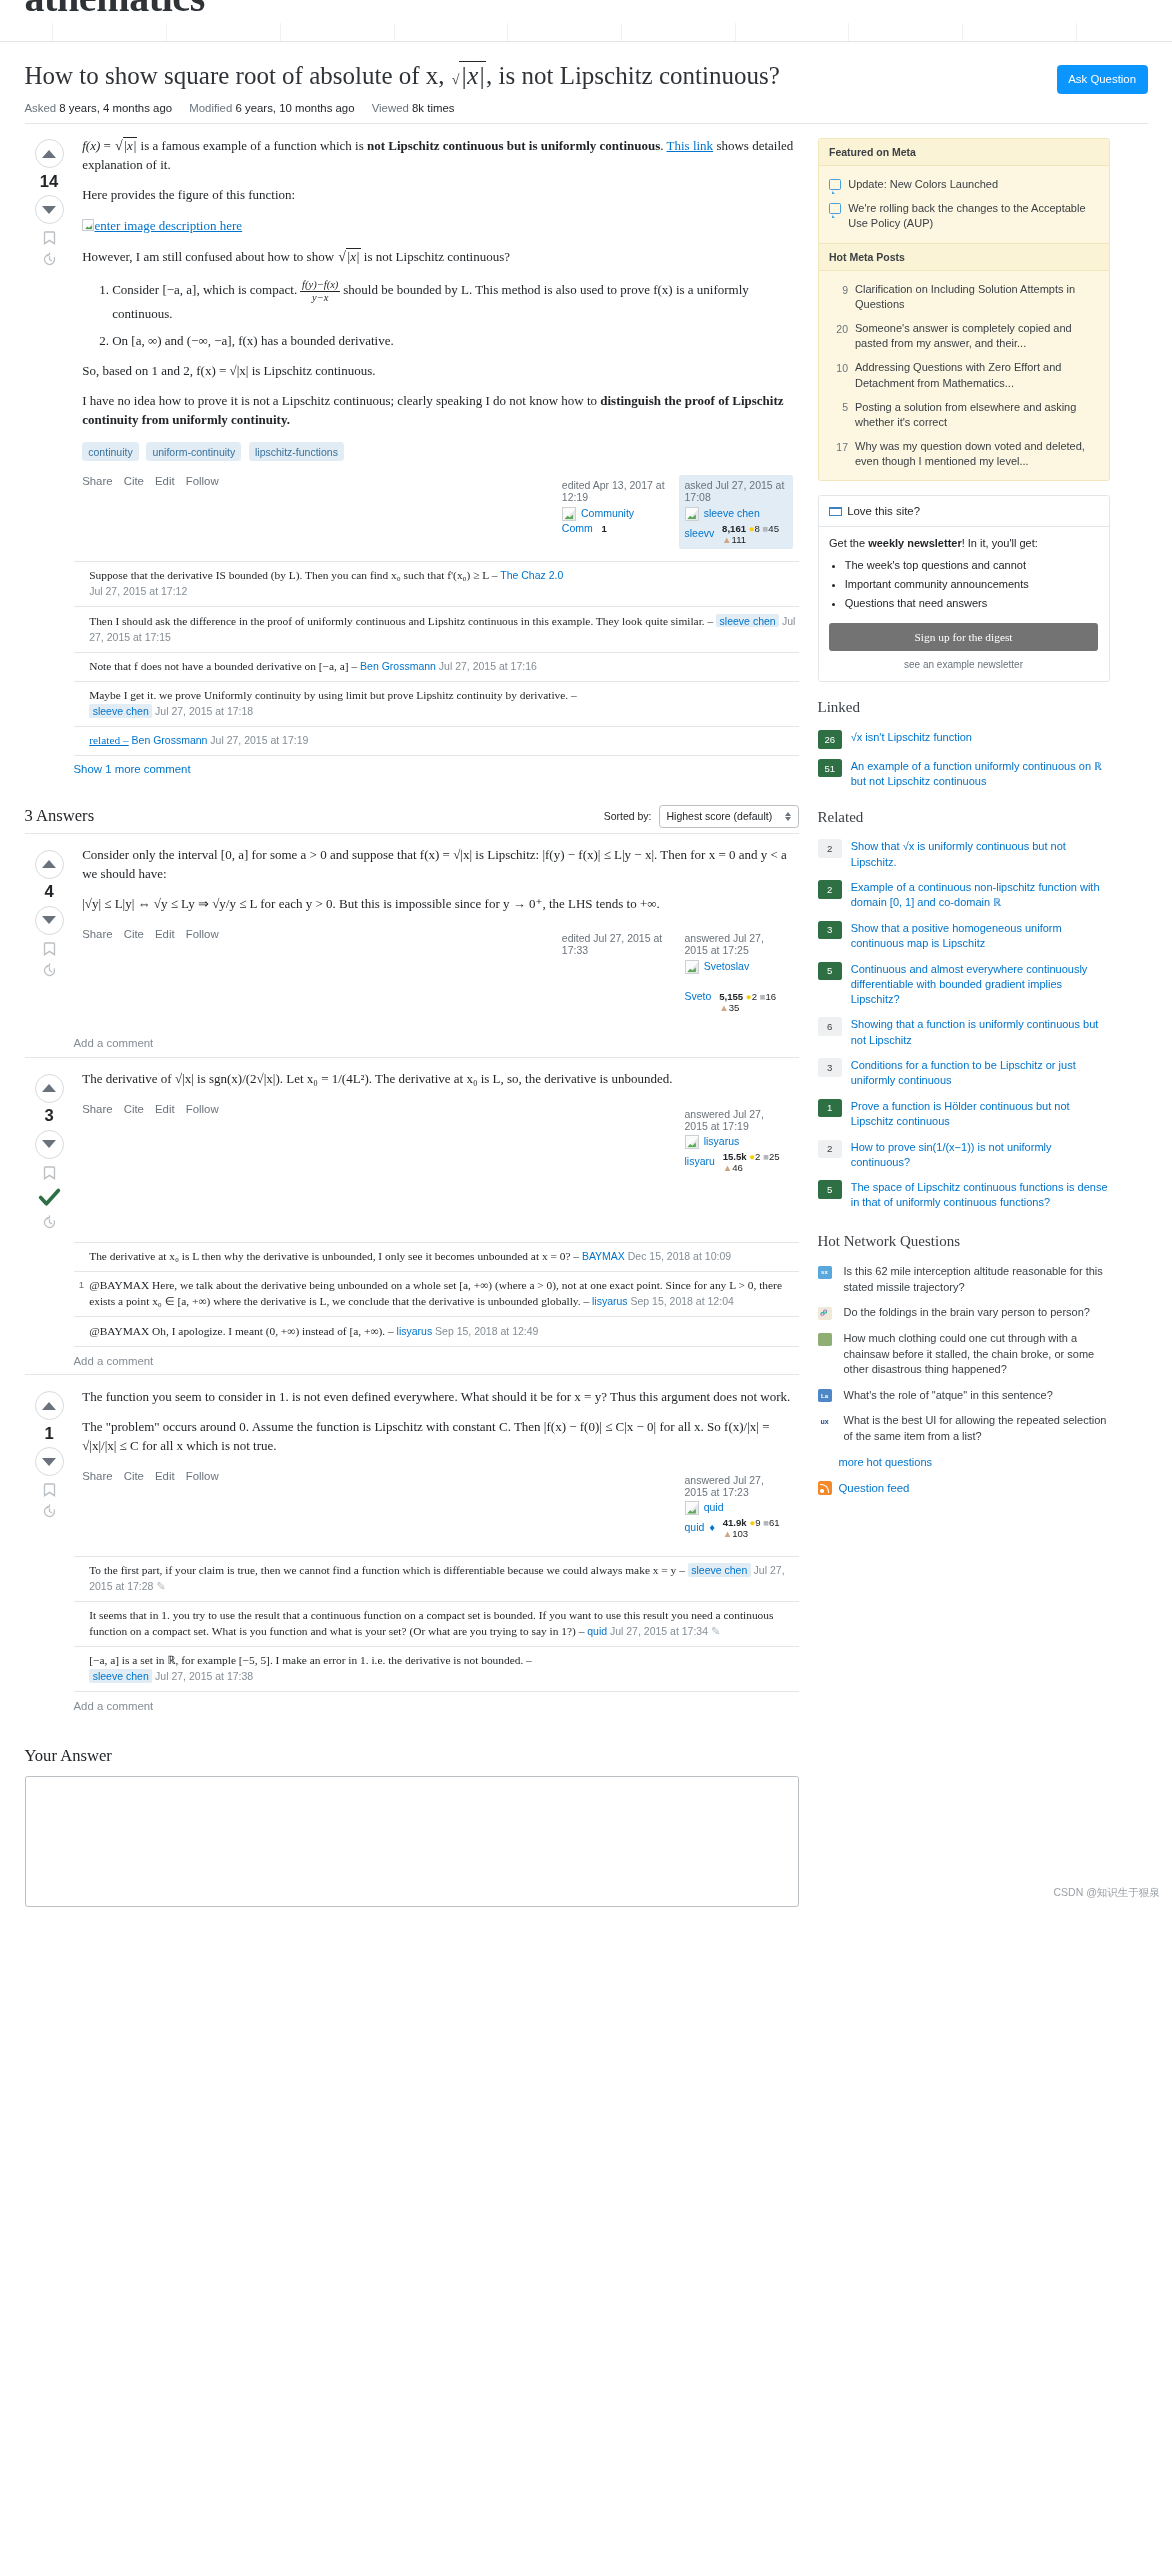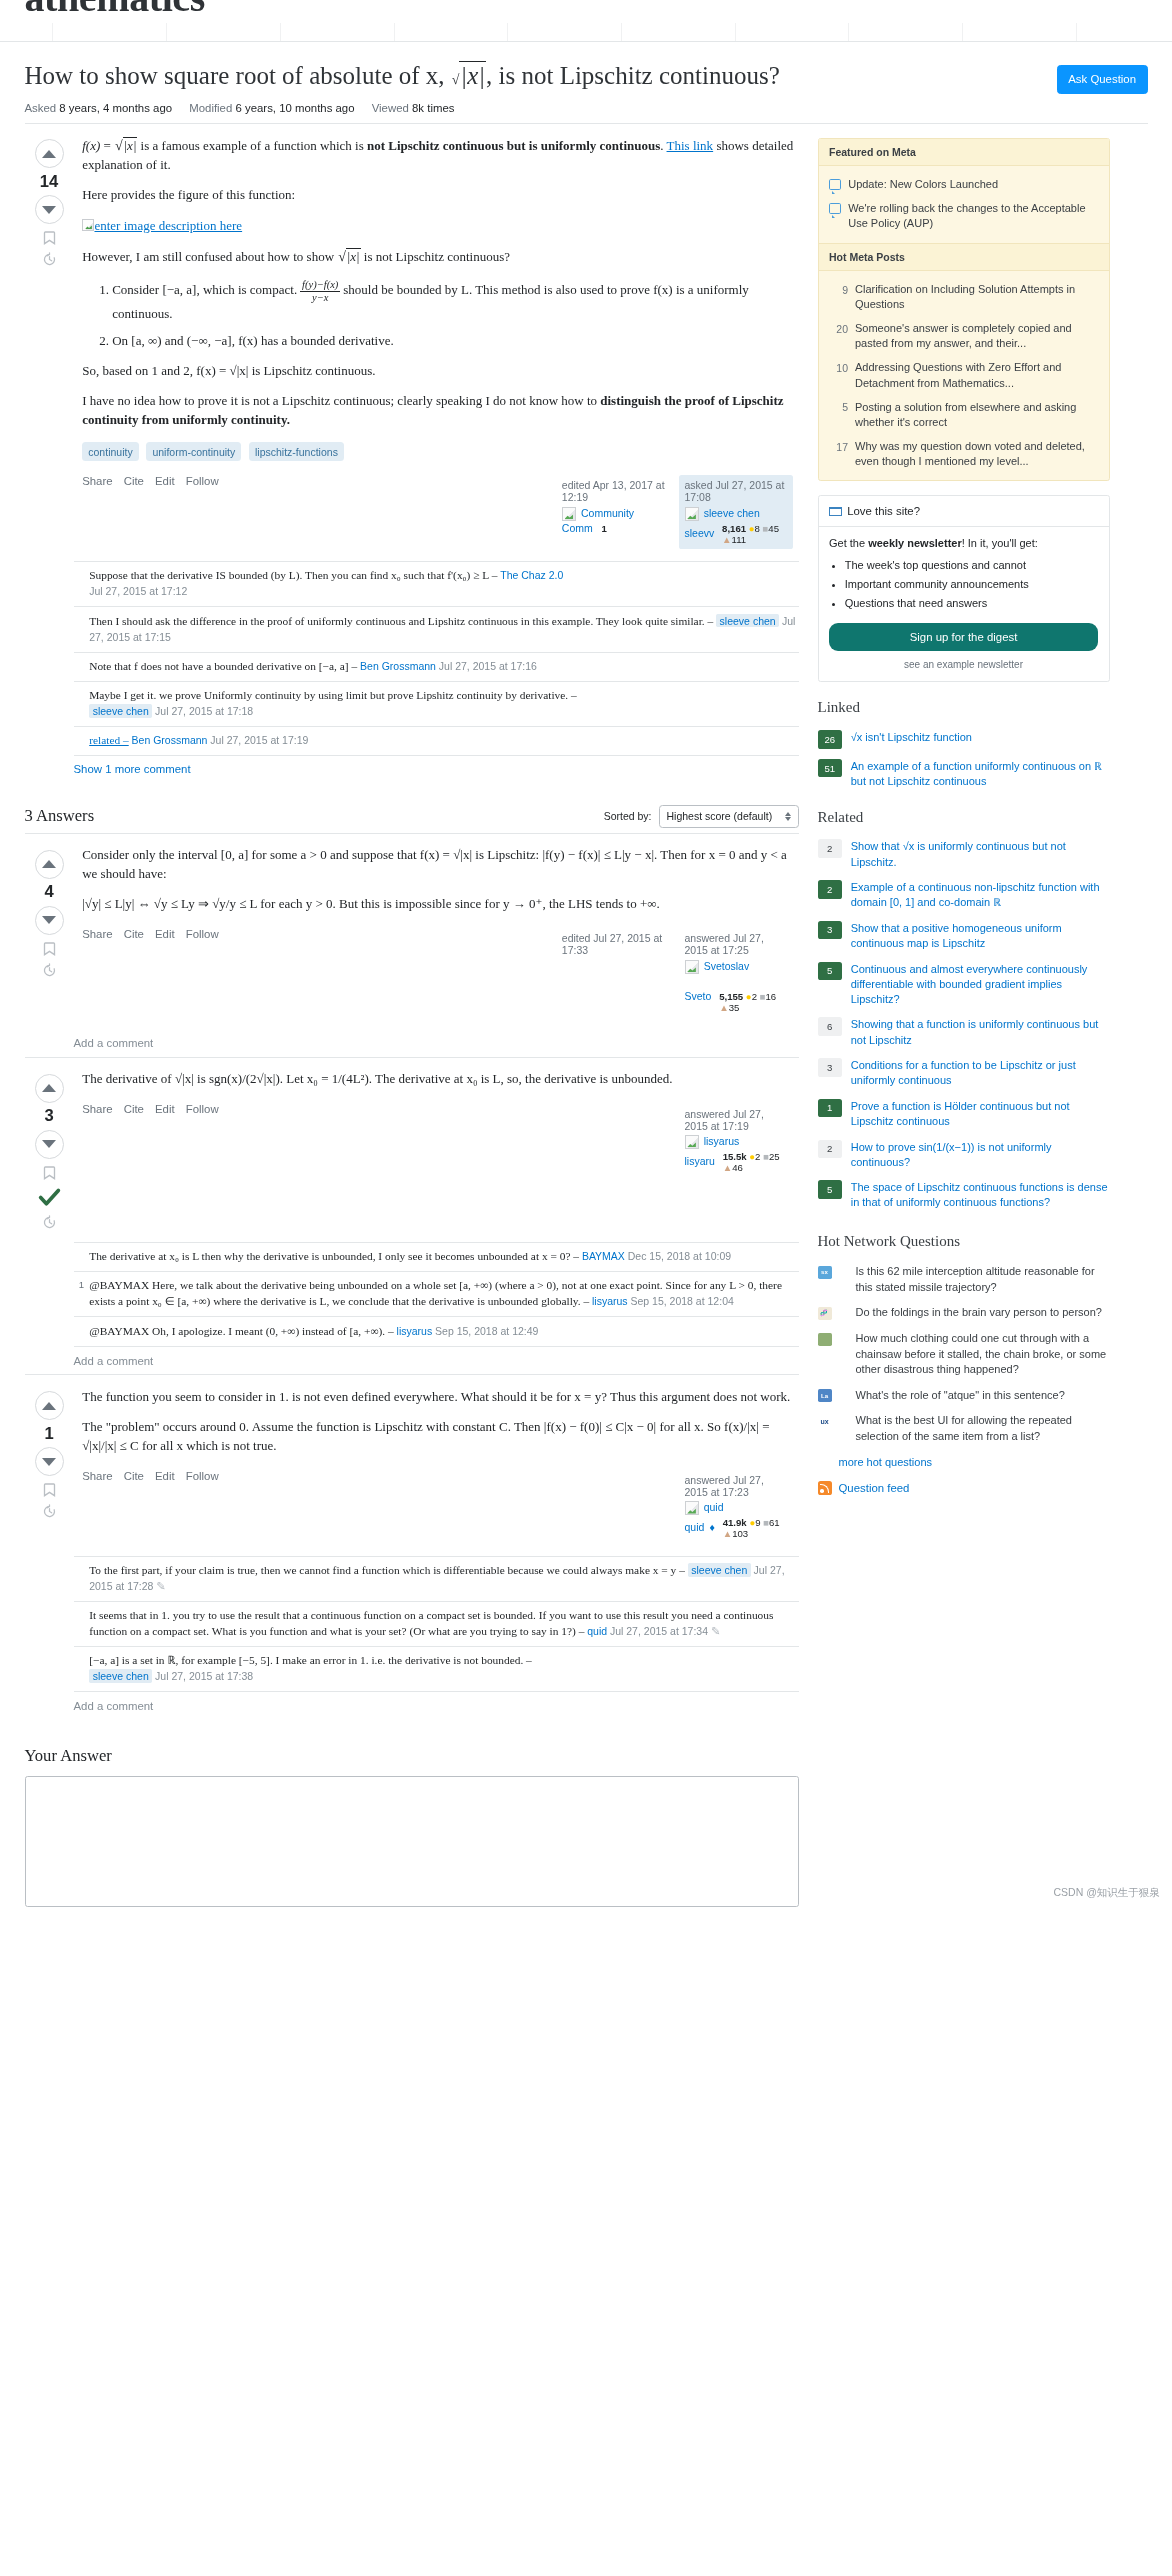--- a/index.html
+++ b/index.html
@@ -140,33 +140,33 @@
   .meta-item a { color:#3b4045; text-decoration:none; }
   .bubble-ic { flex:0 0 12.2px; width:12.2px; height:11.4px; border:1.7px solid #4b9ddb; border-radius:1.7px; position:relative; margin-top:1.7px; }
   .bubble-ic:after { content:""; position:absolute; left:1.7px; bottom:-4.4px; width:0;height:0;
     border-left:3.5px solid #4b9ddb; border-top:3.5px solid transparent; border-bottom:0; }
   .hm-score { flex:0 0 19px; text-align:right; color:#6a737c; font-size:10.5px; margin-top:0.9px; }
   .newsletter { border:0.9px solid #e3e6e8; border-radius:2.6px; margin-bottom:17.5px; }
   .nl-head { padding:8.7px 10.5px; border-bottom:0.9px solid #e3e6e8; font-size:11.4px; color:#232629; }
   .nl-body { padding:10.5px; }
   .nl-sub { font-size:11px; color:#232629; margin-bottom:7px; }
   .nl-body ul { margin:0 0 10.5px 0; padding-left:15.7px; font-size:11px; color:#232629; line-height:1.7; }
-  .nl-btn { display:block; width:100%; background:#0f766e; color:#fff; border:none; border-radius:9px; padding:7.9px 0; font-size:11.4px; cursor:pointer; font-family:Liberation Sans, sans-serif; }
+  .nl-btn { display:block; width:100%; background:#737373; color:#fff; border:none; border-radius:3px; padding:7.9px 0; font-size:11.4px; cursor:pointer; font-family:Liberation Serif, serif; }
   .nl-note { text-align:center; font-size:10px; color:#6a737c; margin-top:8.7px; }
   .envelope { display:inline-block; width:13px;height:8.7px;border:0.9px solid #3b83c0; position:relative; margin-right:5.2px; vertical-align:-0.9px; }
   .envelope:after{ content:""; position:absolute; left:0;top:0;width:11.4px;height:5.2px;
     border-top:0.9px solid #3b83c0; transform:skewY(0); }
 
   .side-h { font-family:"Liberation Serif", serif; font-size:15px; color:#3b4045; margin:3.5px 0 8.7px 0; }
   .rel-item { display:flex; gap:8.7px; padding:5.2px 0; font-size:11px; line-height:1.38; align-items:flex-start; }
   .rel-score { flex:0 0 24.5px; text-align:center; border-radius:2.6px; font-size:9.6px; padding:2.6px 0; }
   .rel-score.g { background:#2f6f44; color:#fff; }
   .rel-score.gray { background:#eff0f1; color:#3b4045; }
   .rel-link { color:#0074cc; text-decoration:none; cursor:pointer; }
-  .hnq-item { display:flex; gap:24px; padding:5.2px 0; font-size:11px; line-height:1.4; align-items:flex-start; }
+  .hnq-item { display:flex; gap:12px; padding:5.2px 0; font-size:11px; line-height:1.4; align-items:flex-start; }
   .site-ic { flex:0 0 14px; width:14px; height:13px; border-radius:1.7px; font-size:6.1px; color:#fff;
              display:flex; align-items:center; justify-content:center; font-weight:700; margin-top:1.7px; }
   .hnq-link { color:#3b4045; text-decoration:none; }
   .more-hot { font-size:11px; color:#0074cc; padding:6.1px 0 1.7px 21px; cursor:pointer; }
   .qfeed { display:flex; gap:7px; align-items:center; margin-top:12.2px; font-size:11.4px; }
   .rss { width:14px;height:14px; background:#f5892a; border-radius:2.6px; position:relative; }
   .rss:after { content:""; position:absolute; left:2.6px; bottom:2.6px; width:3.5px;height:3.5px; background:#fff; border-radius:50%; }
   .rss:before { content:""; position:absolute; left:2.6px; bottom:2.6px; width:7.9px;height:7.9px;
     border:1.7px solid #fff; border-left:0; border-bottom:0; border-radius:0 7.9px 0 0; }
   .qfeed a { color:#0074cc; text-decoration:none; }

